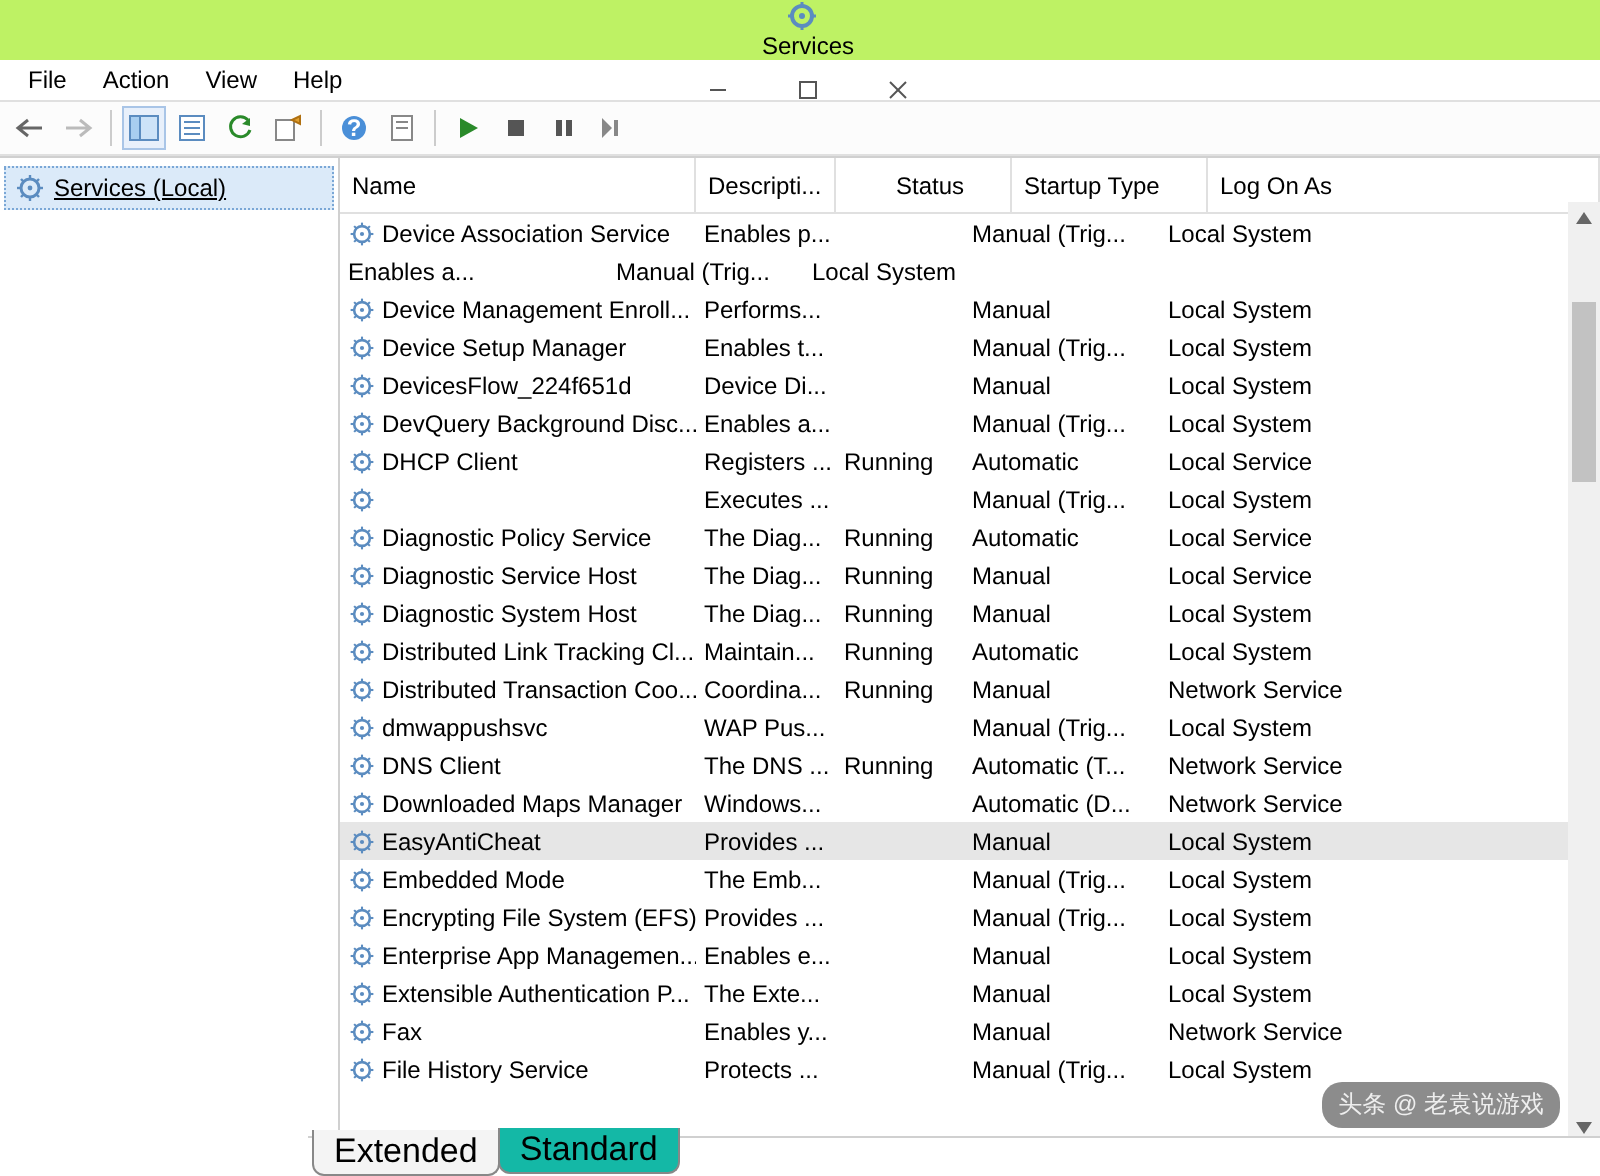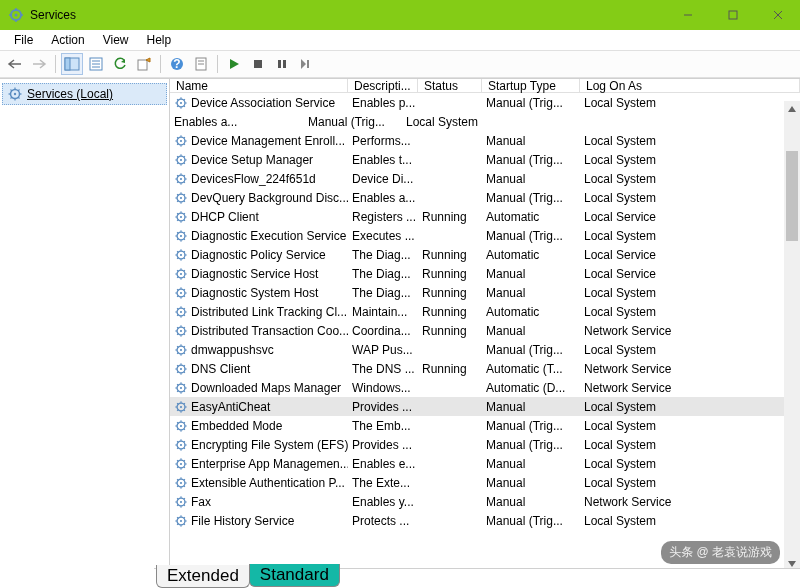--- a/index.html
+++ b/index.html
@@ -1,18 +1,18 @@
 <!DOCTYPE html>
 <html><head>
 <meta charset="utf-8">
 <style>
 * { margin: 0; padding: 0; box-sizing: border-box; font-family: "Segoe UI", Tahoma, sans-serif; font-size: 12px; }
 body { background: #fff; width: 800px; height: 588px; overflow: hidden; position: relative; }
 
-.titlebar { height: 30px; display: flex; align-items: center; padding-left: 8px; background: #84cc16; }
+.titlebar { height: 30px; display: flex; align-items: center; padding-left: 8px; background: #bef264; flex-direction: column; }
 .titlebar .title-icon { width: 16px; height: 16px; margin-right: 6px; }
 .titlebar .title-text { flex: 1; color: #000; }
 .titlebar .win-btns { display: flex; }
 .titlebar .win-btn { width: 45px; height: 30px; display: flex; align-items: center; justify-content: center; cursor: pointer; }
 .titlebar .win-btn svg { stroke: #555; }
 
 .menubar { height: 20px; display: flex; align-items: center; padding: 0 6px; gap: 2px; }
 .menubar .menu-item { padding: 2px 8px; cursor: pointer; }
 
 .toolbar { height: 28px; display: flex; align-items: center; padding: 2px 4px; gap: 2px; border-top: 1px solid #e0e0e0; border-bottom: 1px solid #e0e0e0; background: #fcfcfc; }
@@ -20,25 +20,25 @@
 .toolbar .tb-btn.framed { border: 1px solid #a9c5e7; background: #e8f0fb; }
 .toolbar .tb-sep { width: 1px; height: 18px; background: #ccc; margin: 0 3px; }
 .toolbar .tb-btn svg { display: block; }
 
 .content { position: absolute; top: 78px; bottom: 0; left: 0; right: 0; display: flex; border-top: 1px solid #d0d0d0; }
 .tree-pane { width: 170px; border-right: 1px solid #d0d0d0; background: #fff; padding: 4px 2px; text-decoration: underline; }
 .tree-item { display: flex; align-items: center; gap: 4px; padding: 2px 4px; background: #dbeaf9; border: 1px dotted #7aa7d6; }
 .tree-item .gear { width: 16px; height: 16px; }
 
 .list-pane { flex: 1; display: flex; flex-direction: column; position: relative; }
-.list-header { height: 14px; display: flex; border-bottom: 1px solid #e0e0e0; background: #fff; }
+.list-header { height: 28px; display: flex; border-bottom: 1px solid #e0e0e0; background: #fff; }
 .list-header .col { padding-left: 6px; display: flex; align-items: center; border-right: 1px solid #e0e0e0; color: #000; cursor: pointer; }
 .list-header .col.name { width: 178px; }
 .list-header .col.desc { width: 70px; }
-.list-header .col.status { width: 64px; }
+.list-header .col.status { width: 64px; margin-left: 24px; }
 .list-header .col.startup { width: 98px; }
 .list-header .col.logon { flex: 1; }
 
 .list-body { flex: 1; overflow: hidden; }
 .row { height: 19px; display: flex; align-items: center; }
 .row.selected { background: #e6e6e6; }
 .row .cell { padding-left: 4px; white-space: nowrap; overflow: hidden; text-overflow: ellipsis; }
 .row .cell.name { width: 178px; display: flex; align-items: center; gap: 3px; }
 .row .cell.name .gear { width: 14px; height: 14px; flex-shrink: 0; }
 .row .cell.desc { width: 70px; }
@@ -364,21 +364,20 @@
                   <line x1="8" y1="1.5" x2="8" y2="3.5"></line>
                   <line x1="8" y1="12.5" x2="8" y2="14.5"></line>
                   <line x1="1.5" y1="8" x2="3.5" y2="8"></line>
                   <line x1="12.5" y1="8" x2="14.5" y2="8"></line>
                   <line x1="3.5" y1="3.5" x2="4.9" y2="4.9"></line>
                   <line x1="11.1" y1="11.1" x2="12.5" y2="12.5"></line>
                   <line x1="12.5" y1="3.5" x2="11.1" y2="4.9"></line>
                   <line x1="4.9" y1="11.1" x2="3.5" y2="12.5"></line>
                 </g>
               </svg></span>
-            <span>Diagnostic Execution Service</span>
           </div>
           <div class="cell desc">Executes ...</div>
           <div class="cell status"></div>
           <div class="cell startup">Manual (Trig...</div>
           <div class="cell logon">Local System</div>
         </div>
         <div class="row">
           <div class="cell name">
             <span class="gear"><svg width="14" height="14" viewBox="0 0 16 16">
                 <circle cx="8" cy="8" r="4.5" fill="none" stroke="#5b8cc0" stroke-width="1.5"></circle>

